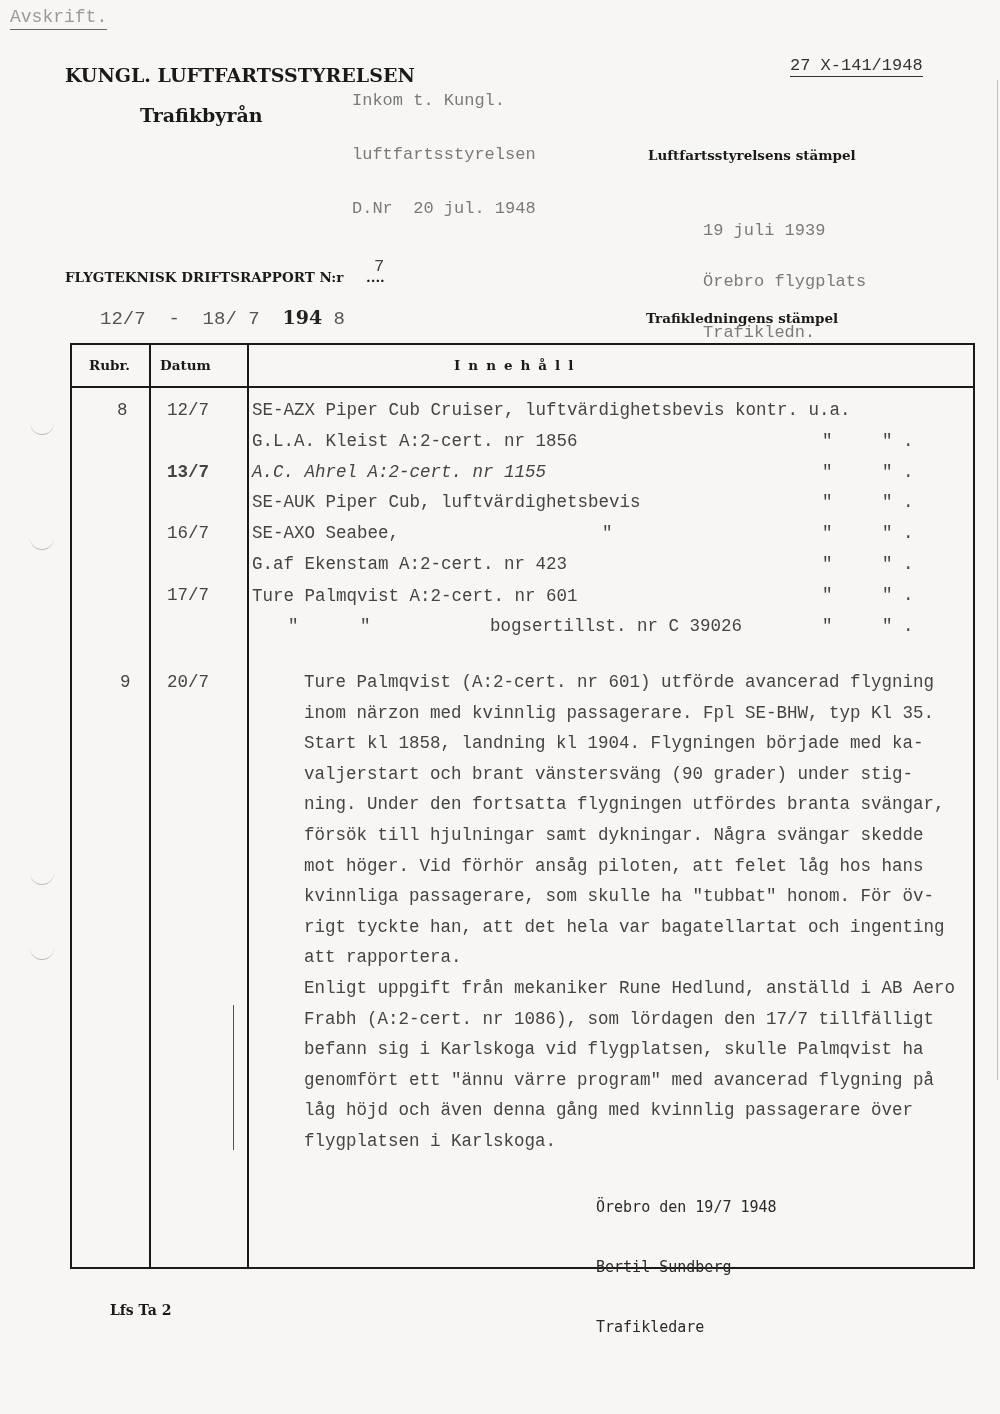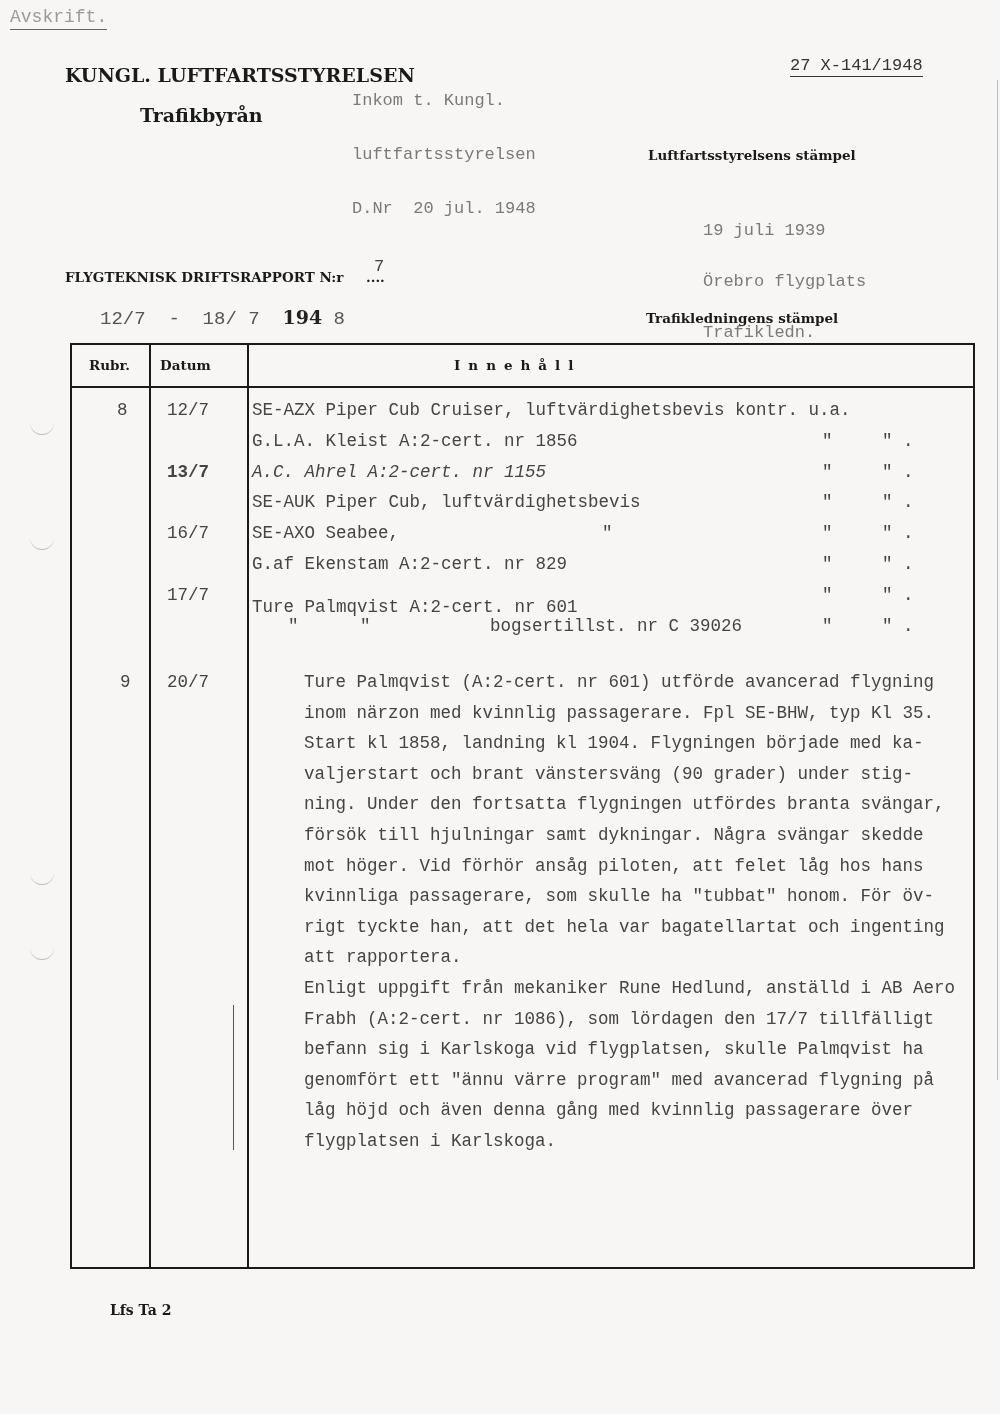--- a/index.html
+++ b/index.html
@@ -117,34 +117,39 @@
       <div class="cell ditto1" style="top: 111.6px;">"</div>
       <div class="cell ditto2" style="top: 111.6px;">" .</div>
       <div class="cell line" style="top: 142.4px;">SE-AUK Piper Cub, luftvärdighetsbevis</div>
       <div class="cell ditto1" style="top: 142.4px;">"</div>
       <div class="cell ditto2" style="top: 142.4px;">" .</div>
       <div class="cell date" style="top: 173.2px;">16/7</div>
       <div class="cell line" style="top: 173.2px;">SE-AXO Seabee,</div>
       <div class="cell" style="top: 173.2px; left: 530px;">"</div>
       <div class="cell ditto1" style="top: 173.2px;">"</div>
       <div class="cell ditto2" style="top: 173.2px;">" .</div>
-      <div class="cell line" style="top: 204px;">G.af Ekenstam A:2-cert. nr 829</div>
+      <div class="cell line" style="top: 204px;">G.af Ekenstam A:2-cert. nr 423</div>
       <div class="cell ditto1" style="top: 204px;">"</div>
       <div class="cell ditto2" style="top: 204px;">" .</div>
       <div class="cell date" style="top: 234.8px;">17/7</div>
-      <div class="cell line" style="top: 247px;">Ture Palmqvist A:2-cert. nr 601</div>
+      <div class="cell line" style="top: 236px;">Ture Palmqvist A:2-cert. nr 601</div>
       <div class="cell ditto1" style="top: 234.8px;">"</div>
       <div class="cell ditto2" style="top: 234.8px;">" .</div>
       <div class="cell dittoA" style="top: 265.6px;">"</div>
       <div class="cell dittoB" style="top: 265.6px;">"</div>
       <div class="cell dittoC" style="top: 265.6px; text-align: right;">bogsertillst. nr C 39026</div>
       <div class="cell ditto1" style="top: 265.6px;">"</div>
       <div class="cell ditto2" style="top: 265.6px;">" .</div>
     </div>
 
   <div id="rubr9" class="cell">9</div>
   <div class="cell date" style="top:322px">20/7</div>
   <div id="margin-mark"></div>
   <div id="para9"><div>Ture Palmqvist (A:2-cert. nr 601) utförde avancerad flygning</div><div>inom närzon med kvinnlig passagerare. Fpl SE-BHW, typ Kl 35.</div><div>Start kl 1858, landning kl 1904. Flygningen började med ka-</div><div>valjerstart och brant vänstersväng (90 grader) under stig-</div><div>ning. Under den fortsatta flygningen utfördes branta svängar,</div><div>försök till hjulningar samt dykningar. Några svängar skedde</div><div>mot höger. Vid förhör ansåg piloten, att felet låg hos hans</div><div>kvinnliga passagerare, som skulle ha "tubbat" honom. För öv-</div><div>rigt tyckte han, att det hela var bagatellartat och ingenting</div><div>att rapportera.</div><div>Enligt uppgift från mekaniker Rune Hedlund, anställd i AB Aero</div><div>Frabh (A:2-cert. nr 1086), som lördagen den 17/7 tillfälligt</div><div>befann sig i Karlskoga vid flygplatsen, skulle Palmqvist ha</div><div>genomfört ett "ännu värre program" med avancerad flygning på</div><div>låg höjd och även denna gång med kvinnlig passagerare över</div><div>flygplatsen i Karlskoga.</div></div>
 
+  <div id="sign">
+    <div>Örebro den 19/7 1948</div>
+    <div>Bertil Sundberg</div>
+    <div>Trafikledare</div>
+  </div>
 </div>
 
 <div id="footer-form" class="abs form">Lfs Ta 2</div>
 
 </body></html>

